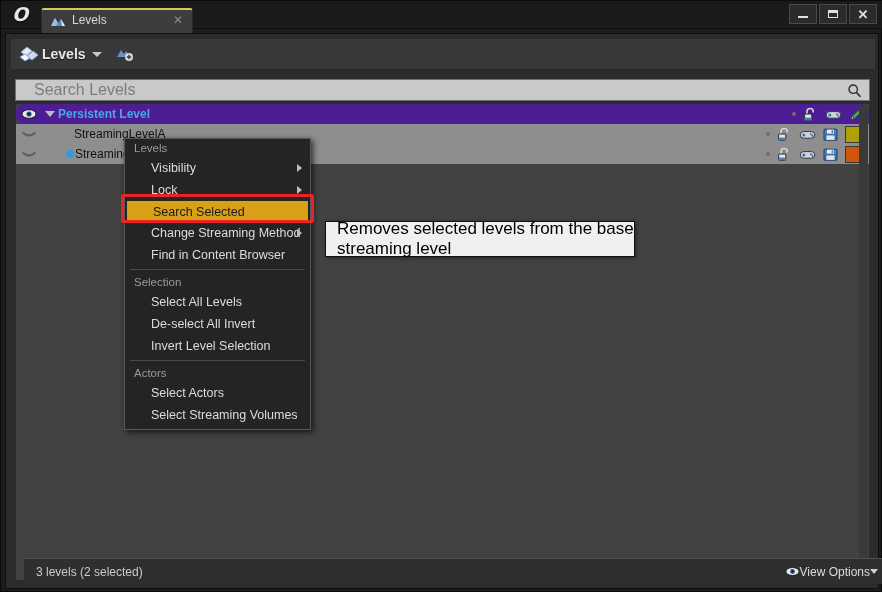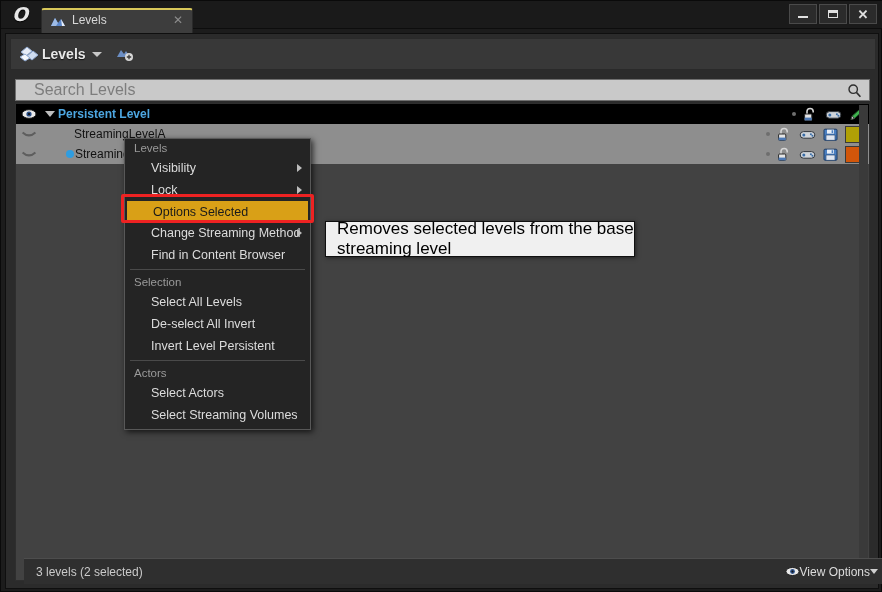--- a/index.html
+++ b/index.html
@@ -124,21 +124,21 @@
     position: absolute; left: 9px; top: 69px;
     width: 855px; height: 478px;
     background: #424242;
     border: 1px solid #2e2e2e;
   }
   .row {
     position: relative;
     height: 20px;
     display: flex; align-items: center;
   }
-  .row.persistent { background: #000000; }
+  .row.persistent { background: #4c1d95; border-radius: 8px; }
   .row.selected { background: #8e8e8e; }
   .eye-cell  { width: 26px; display: flex; justify-content: center; align-items: center; }
   .expander  { width: 16px; display: flex; justify-content: center; align-items: center; }
   .tri {
     width: 0; height: 0;
     border-left: 5px solid transparent;
     border-right: 5px solid transparent;
     border-top: 6px solid #bdbdbd;
   }
   .row-name {
@@ -431,40 +431,40 @@
 
     <div class="mi">
       <span>Visibility</span>
       <span class="arrow"></span>
     </div>
     <div class="mi">
       <span>Lock</span>
       <span class="arrow"></span>
     </div>
     <div class="mi highlight">
-      <span>Options Selected</span>
+      <span>Search Selected</span>
     </div>
     <div class="mi">
       <span>Change Streaming Method</span>
       <span class="arrow"></span>
     </div>
     <div class="mi">
       <span>Find in Content Browser</span>
     </div>
 
     <div class="menu-sep"></div>
     <div class="menu-header">Selection</div>
     <div class="mi">
       <span>Select All Levels</span>
     </div>
     <div class="mi">
       <span>De-select All Invert</span>
     </div>
     <div class="mi">
-      <span>Invert Level Persistent</span>
+      <span>Invert Level Selection</span>
     </div>
 
     <div class="menu-sep"></div>
     <div class="menu-header">Actors</div>
     <div class="mi">
       <span>Select Actors</span>
     </div>
     <div class="mi">
       <span>Select Streaming Volumes</span>
     </div>

